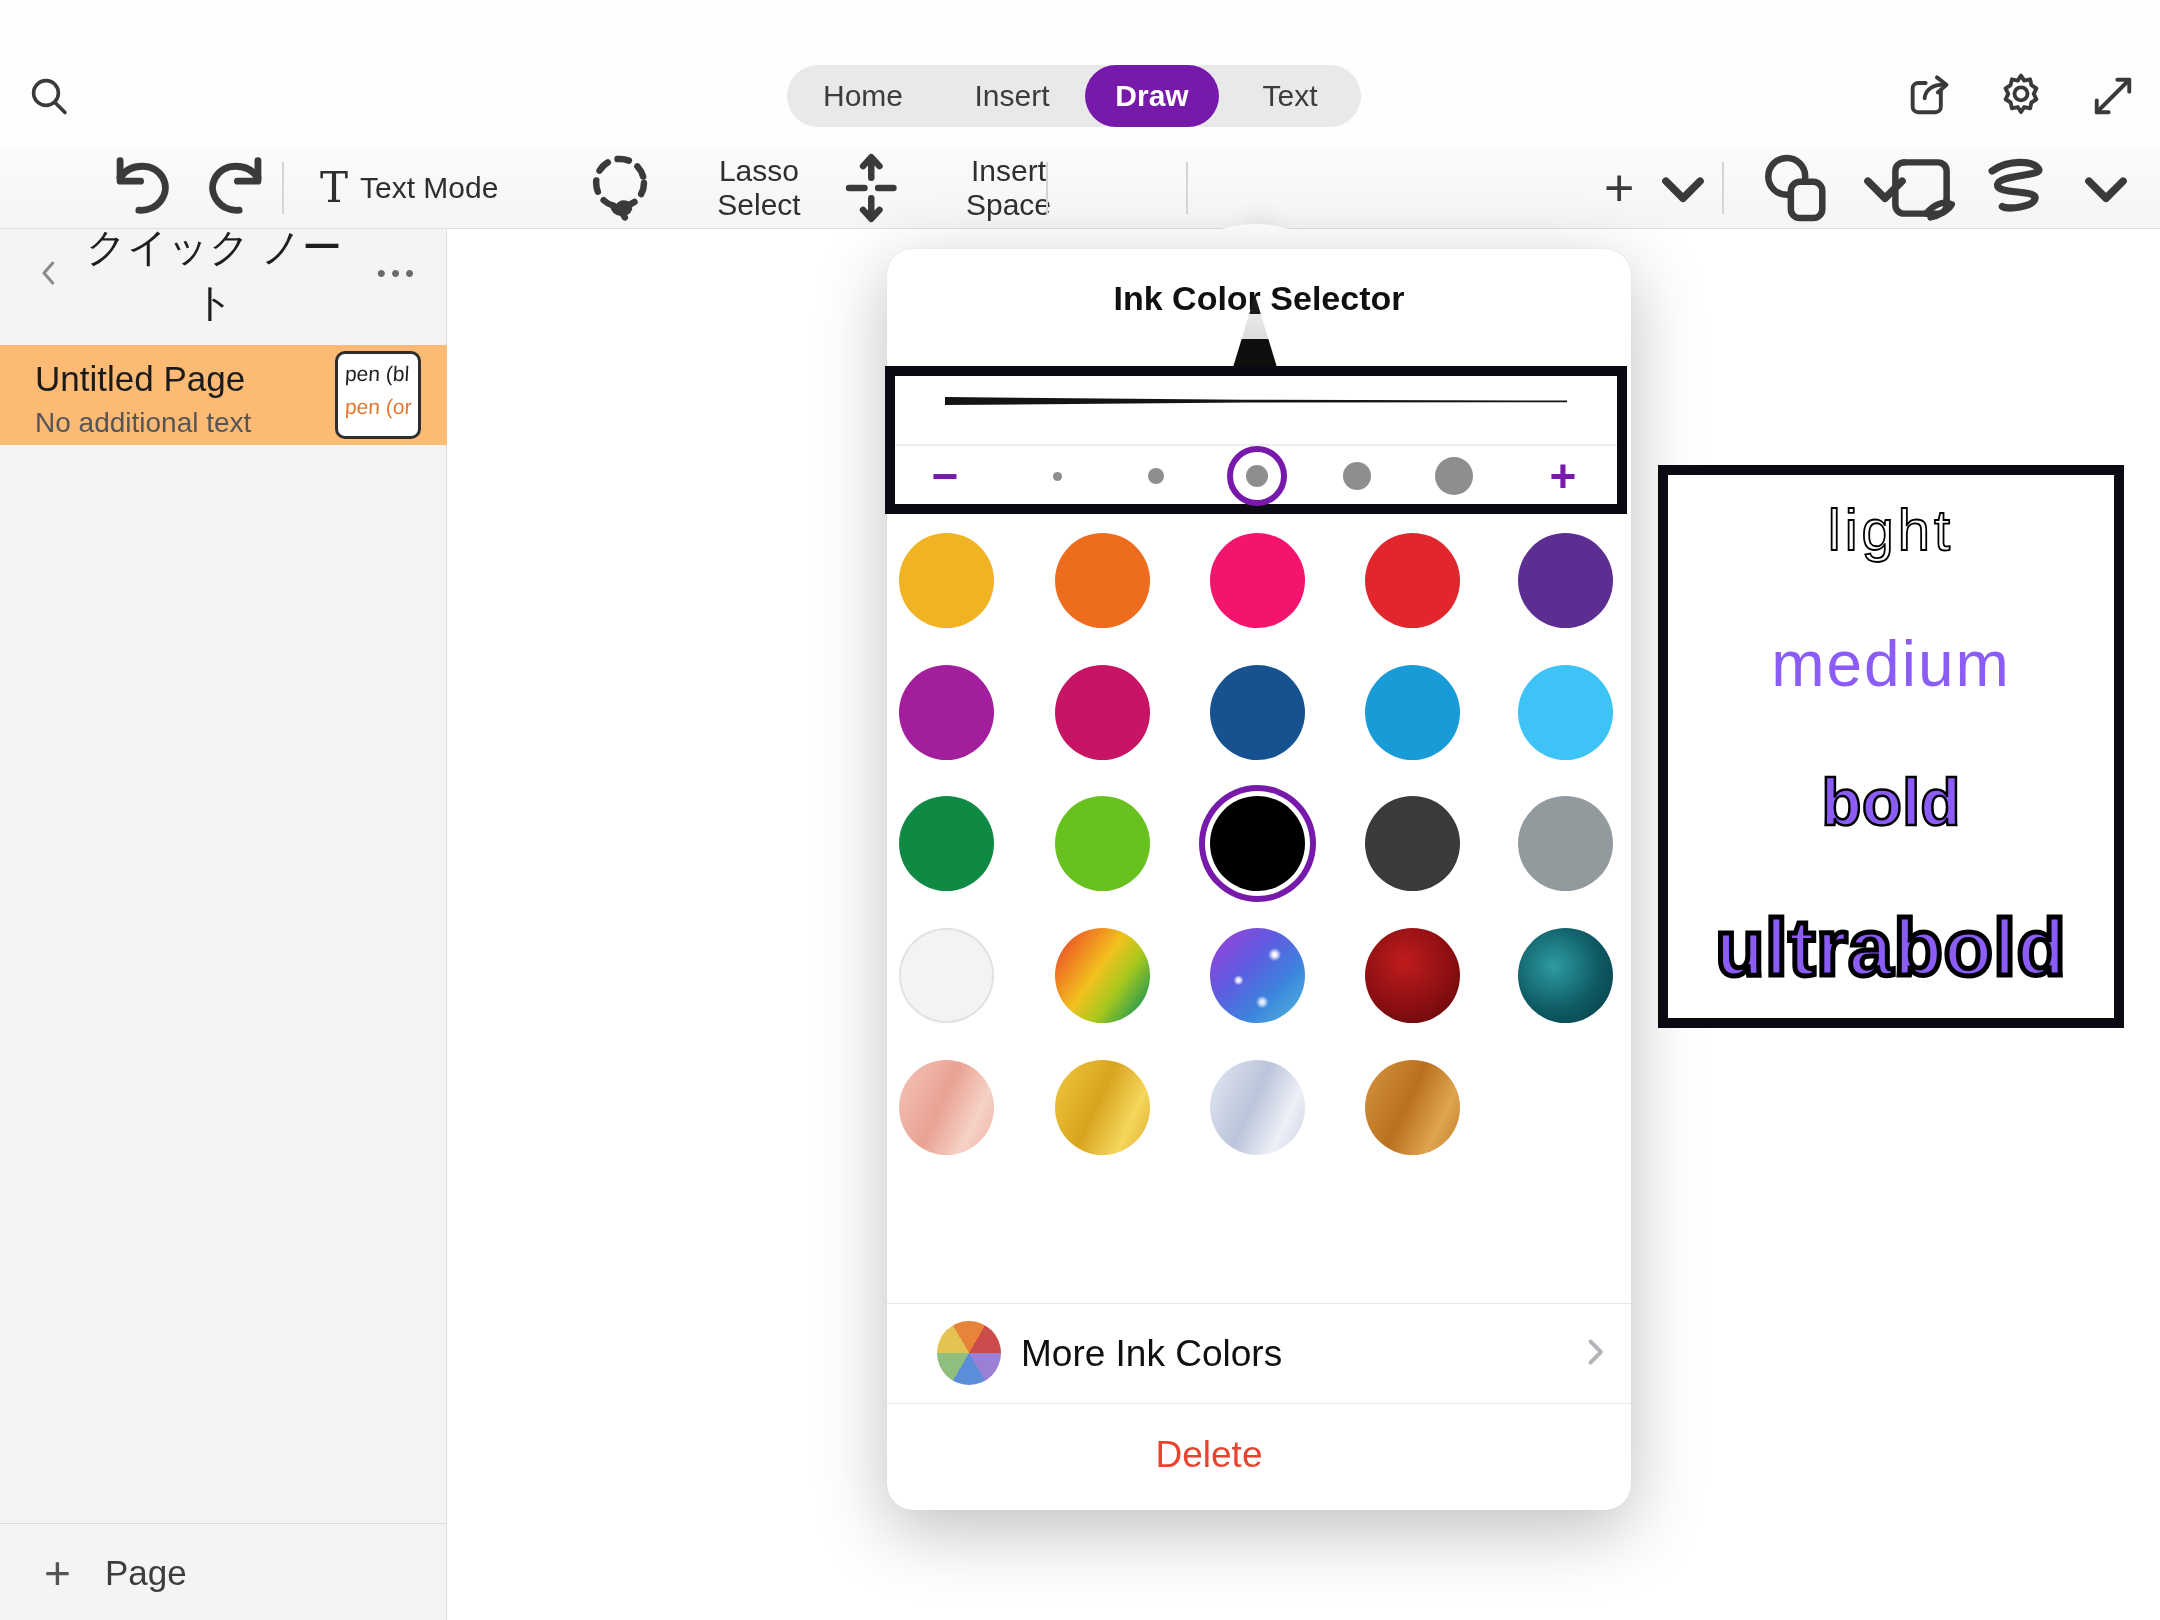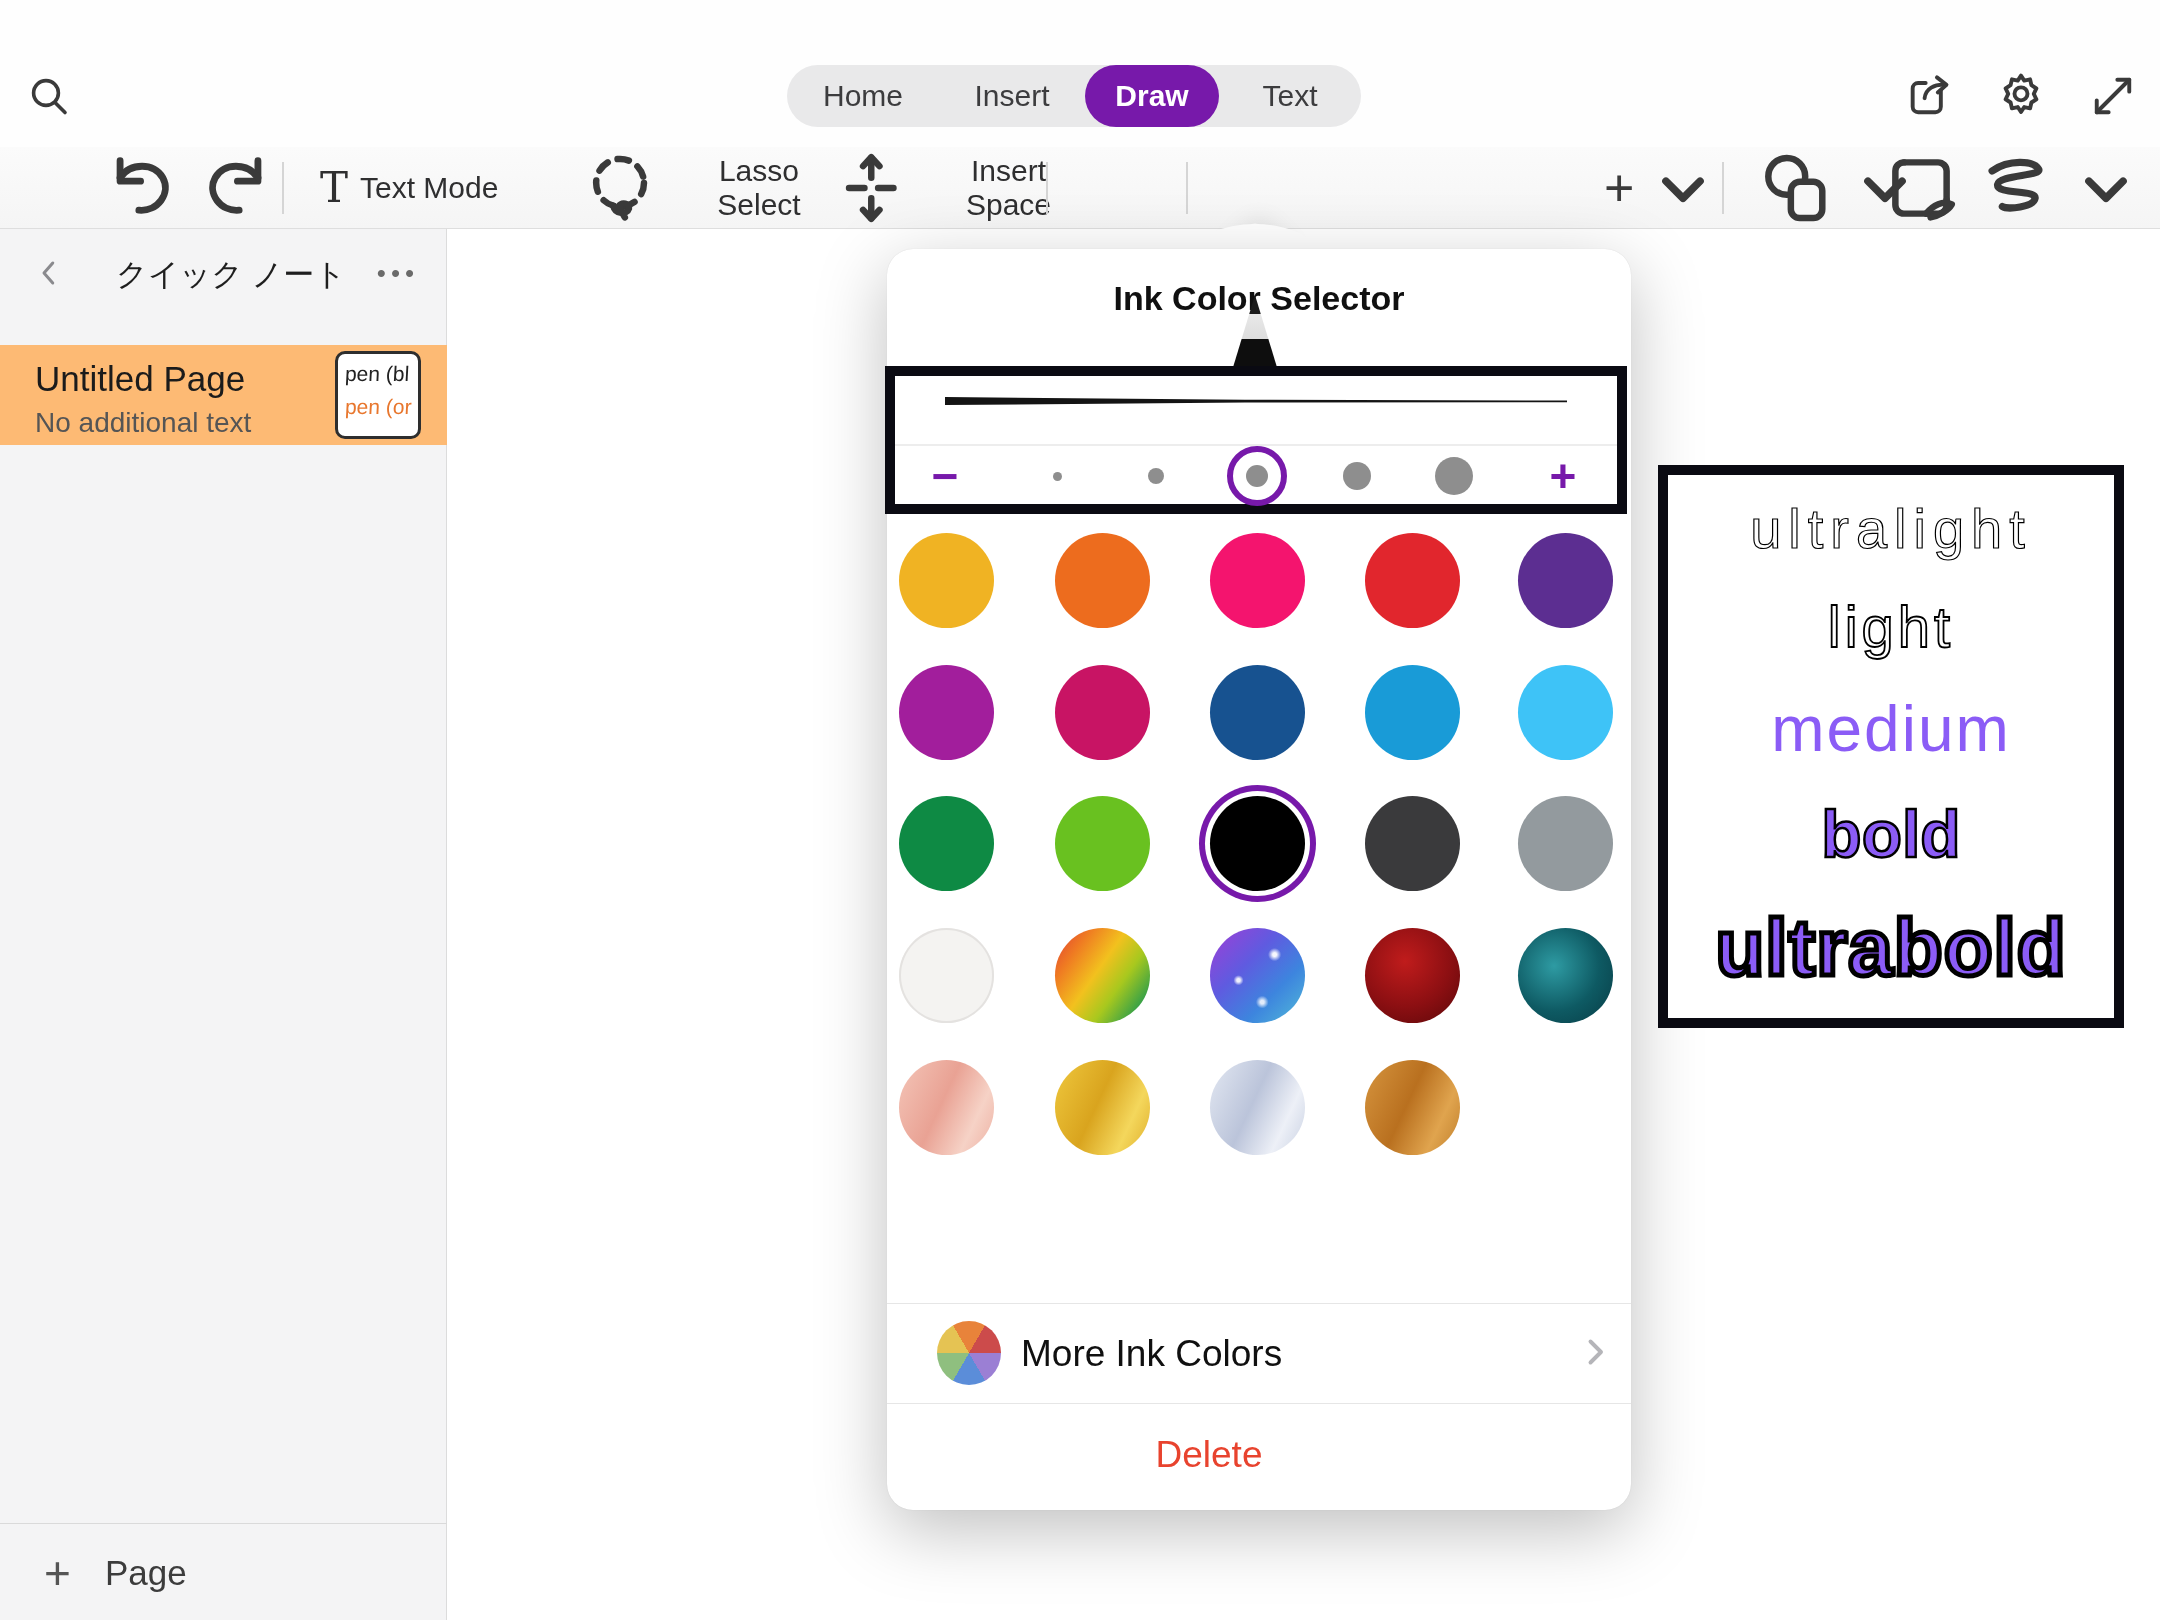--- a/index.html
+++ b/index.html
@@ -50,21 +50,21 @@
     background:linear-gradient(180deg,#F2919D 0%,#ED8490 36%,#DEDEDE 36%,#CBCBCB 62%,#ECECEC 100%); }
   .bump { position:absolute; left:1195px; top:224px; width:120px; height:28px; z-index:5;
           background:#fff; border-radius:60px 60px 0 0 / 28px 28px 0 0; }
 
   
   .sidebar { position:absolute; left:0; top:229px; width:447px; height:1391px;
              background:#F4F4F5; border-right:1px solid #DCDCDC; }
   .sb-header { position:absolute; left:0; top:18px; width:447px; height:56px;
                display:flex; align-items:center; }
   .sb-back { position:absolute; left:34px; top:4px; width:30px; height:44px; background:none; border:none; cursor:pointer; }
-  .sb-title { position:absolute; left:86px; width:290px; text-align:center; font-size:31px; color:#1E1E1E; }
+  .sb-title { position:absolute; left:69px; width:290px; text-align:center; font-size:40px; color:#1E1E1E; }
   .sb-more { position:absolute; left:366px; top:6px; width:64px; height:40px; background:none; border:none;
              color:#6A6A6A; font-size:26px; letter-spacing:5px; cursor:pointer; }
   .page-item { position:absolute; left:0; top:116px; width:447px; height:100px; background:#fdba74; cursor:pointer;padding-left:47px; }
   .pg-title { position:absolute; left:35px; top:14px; font-size:35px; color:#1B1B1B; }
   .pg-sub { position:absolute; left:35px; top:62px; font-size:28px; color:#555; }
   .pg-thumb { position:absolute; left:335px; top:6px; width:86px; height:88px; background:#FFFFFF;
               border:3px solid #2E2E2E; border-radius:10px; overflow:hidden; padding:4px 0 0 7px; }
   .th-line { display:block; font-size:21px; line-height:1.55; white-space:nowrap; transform:skewX(-3deg); }
   .th-black { color:#222; } .th-orange { color:#E8772E; }
   .sb-bottom-divider { position:absolute; left:0; top:1294px; width:447px; height:1px; background:#DADADA; }
@@ -340,20 +340,19 @@
     <span class="dot d1"></span>
     <span class="dot d2"></span>
     <span class="dot d3"></span>
     <span class="ring"></span>
     <span class="dot d4"></span>
     <span class="dot d5"></span>
     <button class="size-plus">+</button>
   </div>
 
   <div class="sample-box">
-    <span class="hw hw0">ultralight</span>
     <span class="hw hw1">light</span>
     <span class="hw hw2">medium</span>
     <span class="hw hw3">bold</span>
     <span class="hw hw4">ultrabold</span>
   </div>
 
 </div>
 
 </body></html>

